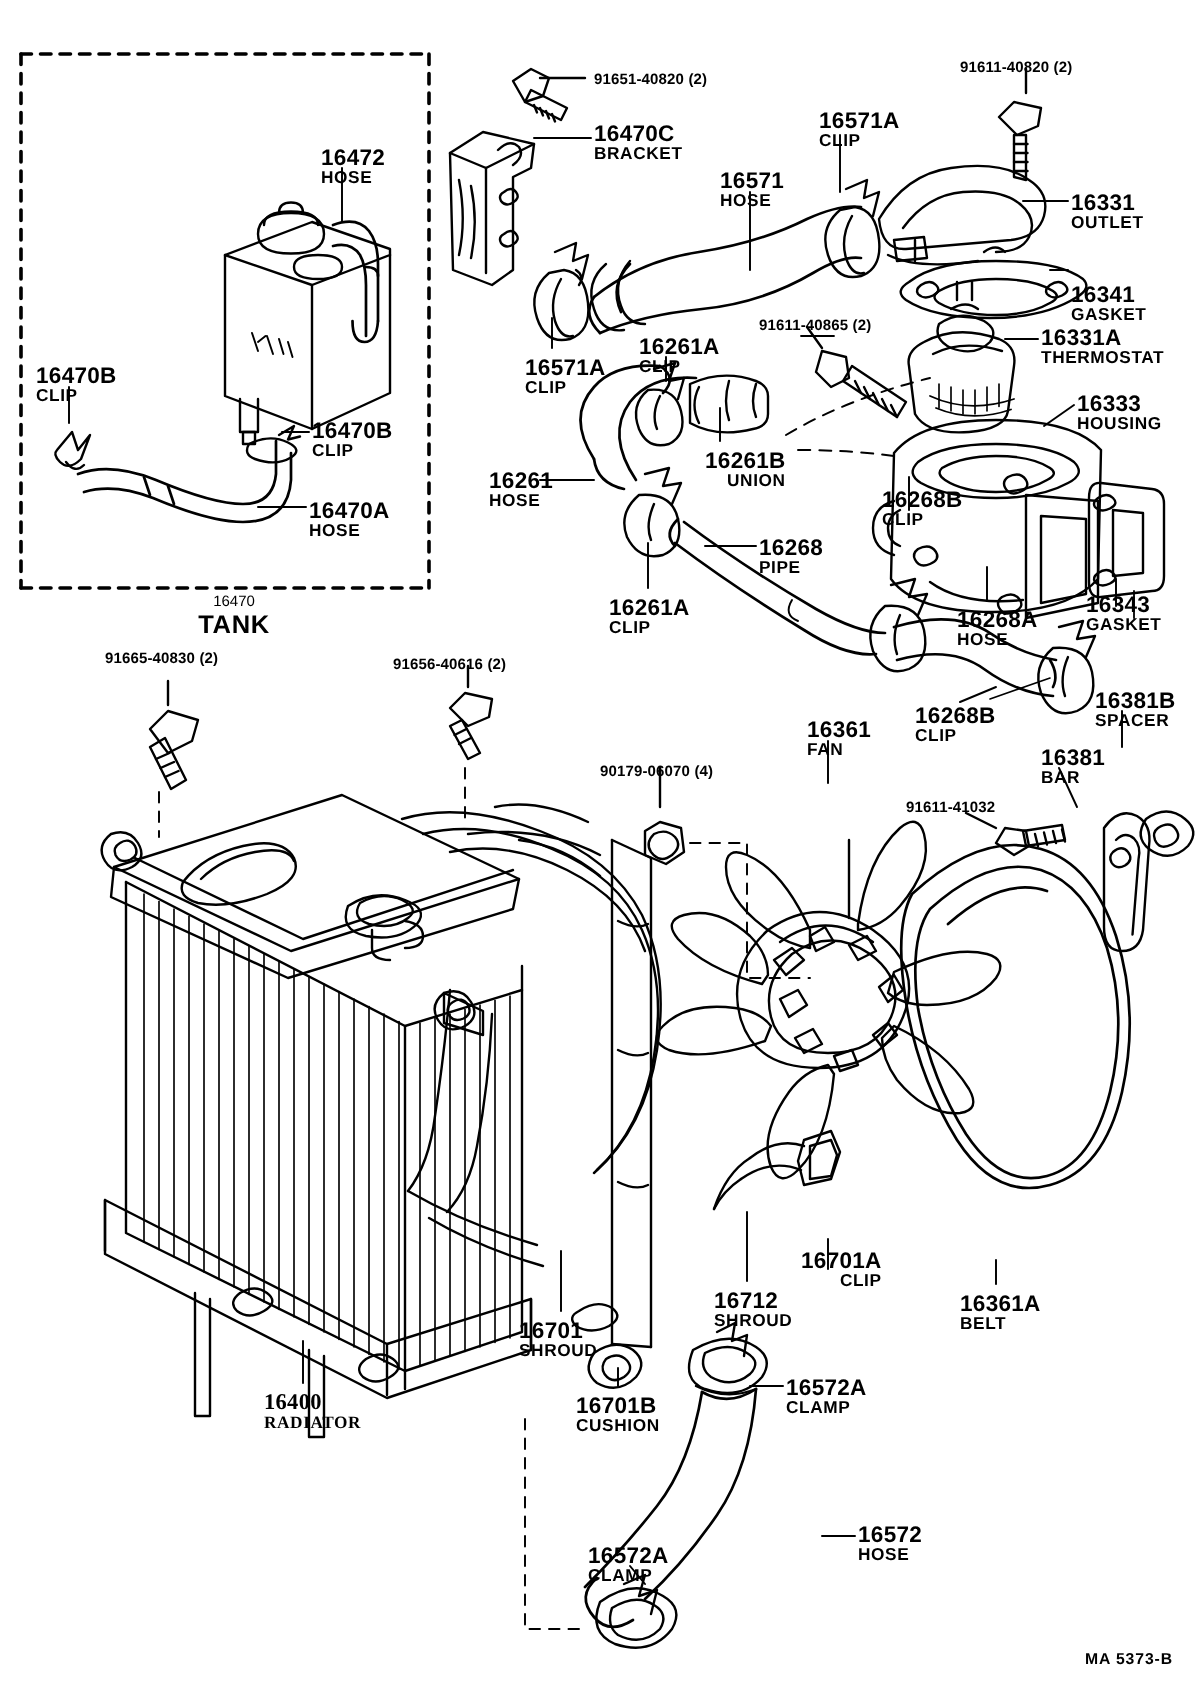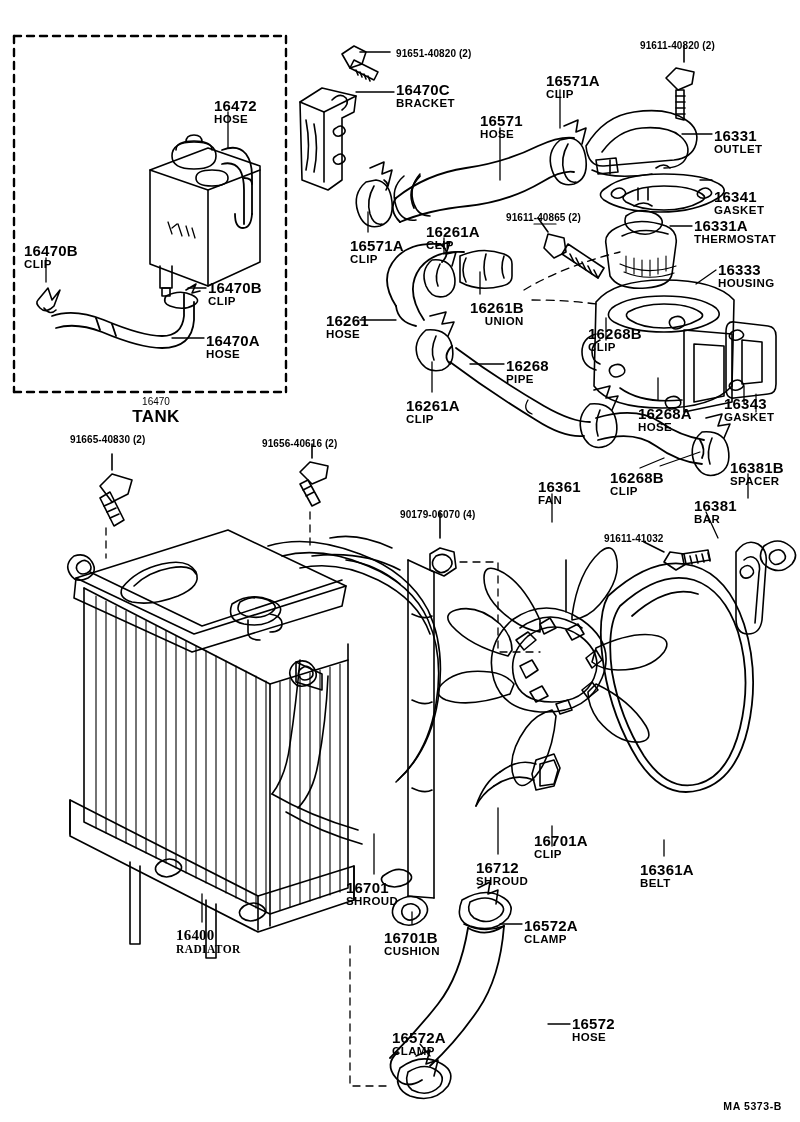--- a/index.html
+++ b/index.html
@@ -555,21 +555,21 @@
     <span class="sub">BAR</span>
   </div>
   <div class="lbl" style="left:538px;top:479px;">
     <span class="num">16361</span>
     <span class="sub">FAN</span>
   </div>
   <div class="lbl" style="left:640px;top:862px;">
     <span class="num">16361A</span>
     <span class="sub">BELT</span>
   </div>
-  <div class="lbl" style="left:534px;top:833px;">
+  <div class="lbl" style="left:534px;top:833px;text-align:right;">
     <span class="num">16701A</span>
     <span class="sub">CLIP</span>
   </div>
   <div class="lbl" style="left:476px;top:860px;">
     <span class="num">16712</span>
     <span class="sub">SHROUD</span>
   </div>
   <div class="lbl" style="left:346px;top:880px;">
     <span class="num">16701</span>
     <span class="sub">SHROUD</span>

